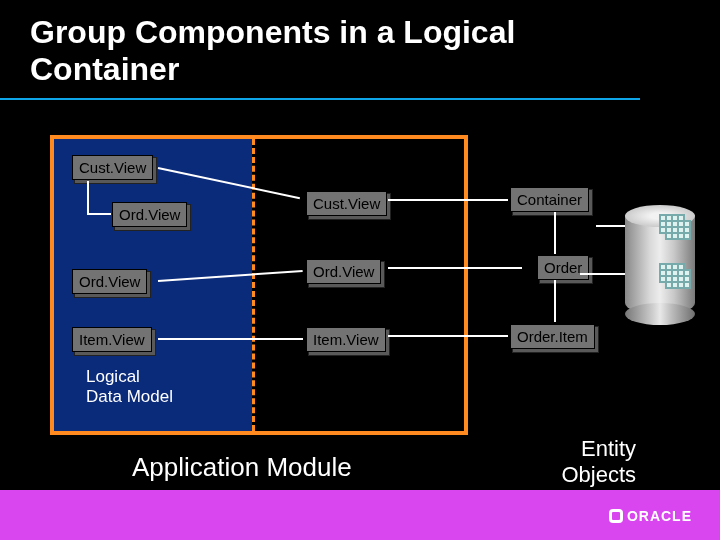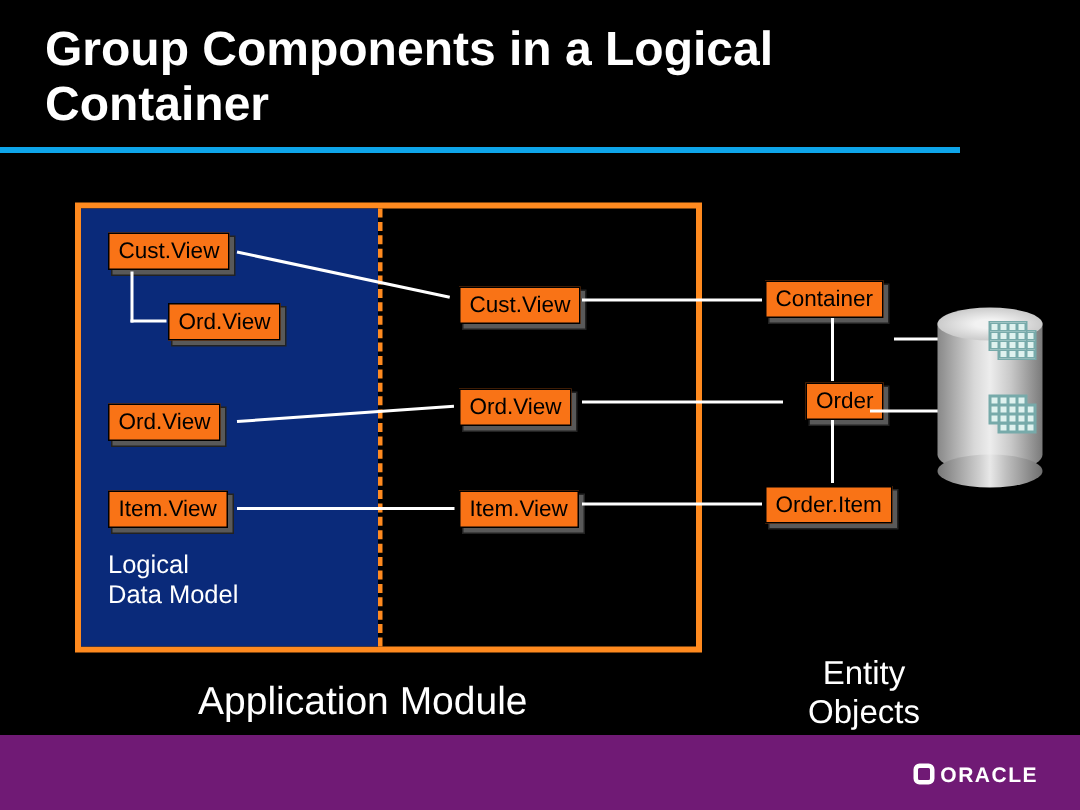--- a/index.html
+++ b/index.html
@@ -11,21 +11,21 @@
     color: #fff;
     position: relative;
     overflow: hidden;
   }
   .title {
     font-size: 32px;
     font-weight: bold;
     color: #fff;
     padding: 14px 0 10px 30px;
     line-height: 1.15;
-    border-bottom: 4px solid #0ea5e9;
+    border-bottom: 2px solid #0ea5e9;
     width: 640px;
   }
   .stage {
     position: absolute;
     top: 110px;
     left: 0;
     width: 720px;
     height: 430px;
   }
   
@@ -110,21 +110,21 @@
   .divider {
     position: absolute;
     left: 198px;
     top: 0;
     height: 292px;
     border-left: 3px dashed #ff8a1f;
   }
   
   .box {
     position: absolute;
-    background: #f97316;
+    background: #737373;
     color: #000;
     font-size: 15px;
     padding: 3px 6px;
     border: 1px solid #000;
     box-shadow: 3px 3px 0 rgba(255,255,255,0.25), 3px 3px 0 1px #222;
     white-space: nowrap;
   }
   .label {
     position: absolute;
     color: #fff;
@@ -135,21 +135,21 @@
     position: absolute;
     background: #fff;
   }
   
   .footer-bar {
     position: absolute;
     bottom: 0;
     left: 0;
     width: 720px;
     height: 50px;
-    background: #701a75;
+    background: #d946ef;
   }
   .oracle-logo {
     position: absolute;
     right: 28px;
     bottom: 16px;
     display: flex;
     align-items: center;
     gap: 4px;
   }
   .oracle-o {
@@ -244,21 +244,21 @@
 
     <div class="box" style="left:18px; top:16px;">Cust.View</div>
 
     <div class="line" style="left:33px; top:42px; width:2px; height:34px;"></div>
     <div class="line" style="left:33px; top:74px; width:24px; height:2px;"></div>
     <div class="box" style="left:58px; top:63px;">Ord.View</div>
 
     <div class="box" style="left:18px; top:130px;">Ord.View</div>
     <div class="box" style="left:18px; top:188px;">Item.View</div>
 
-    <div class="label" style="left:18px; top:228px; white-space:pre-line; font-size:17px;">Logical
+    <div class="label" style="left:32px; top:228px; white-space:pre-line; font-size:17px;">Logical
 Data Model</div>
 
     <div class="box" style="left:252px; top:52px;">Cust.View</div>
     <div class="box" style="left:252px; top:120px;">Ord.View</div>
     <div class="box" style="left:252px; top:188px;">Item.View</div>
 
 
     <div class="line" style="left:104px; top:28px; width:145px; height:2px; transform-origin:left; transform:rotate(12deg);"></div>
     <div class="line" style="left:104px; top:141px; width:145px; height:2px; transform-origin:left; transform:rotate(-4deg);"></div>
     <div class="line" style="left:104px; top:199px; width:145px; height:2px;"></div>
@@ -272,21 +272,21 @@
   <div class="line" style="left:554px; top:170px; width:2px; height:42px;"></div>
 
   <div class="line" style="left:596px; top:115px; width:60px; height:2px; transform-origin:left;"></div>
   <div class="line" style="left:580px; top:163px; width:76px; height:2px;"></div>
 
   <div class="line" style="left:388px; top:89px; width:120px; height:2px;"></div>
   <div class="line" style="left:388px; top:157px; width:134px; height:2px;"></div>
   <div class="line" style="left:388px; top:225px; width:120px; height:2px;"></div>
 
   <div class="label" style="left:132px; top:342px; font-size:26px;">Application Module</div>
-  <div class="label" style="left:516px; top:326px; font-size:22px; white-space:pre-line; text-align:center; width:120px;">Entity
+  <div class="label" style="left:516px; top:326px; font-size:22px; white-space:pre-line; text-align:right; width:120px;">Entity
 Objects</div>
 
 </div>
 
 <div class="footer-bar">
   <div class="oracle-logo">
     <div class="oracle-o"></div>
     <div class="oracle-text">ORACLE</div>
   </div>
 </div>

